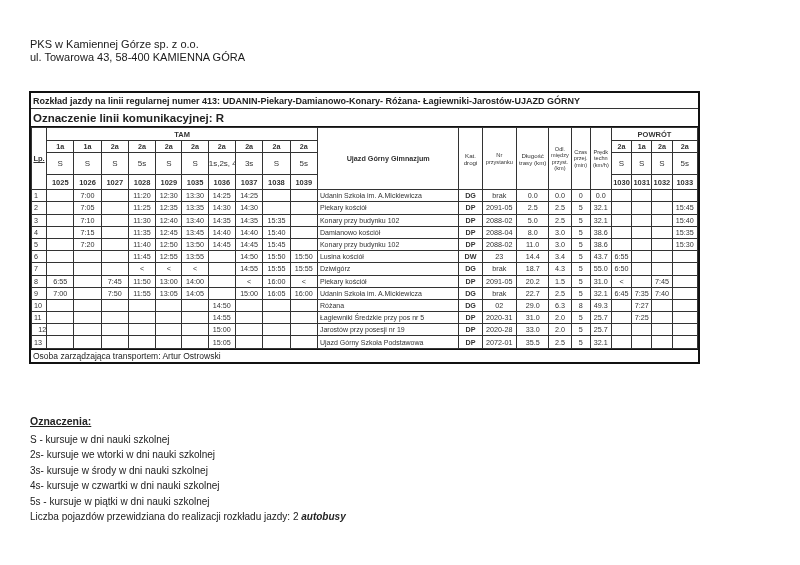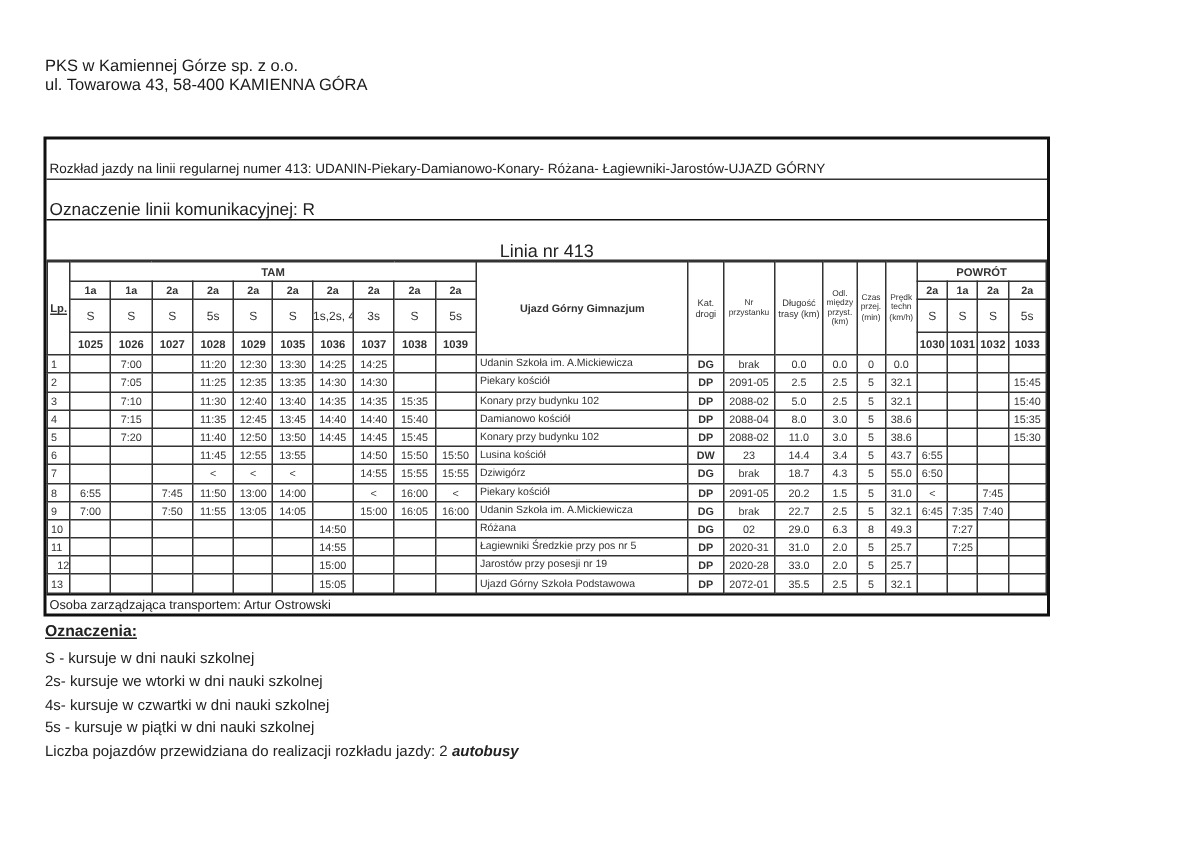--- a/index.html
+++ b/index.html
@@ -1,20 +1,20 @@
 <!DOCTYPE html>
 <html><head>
 <meta charset="utf-8">
 <style>
   * { box-sizing: border-box; margin: 0; padding: 0; }
   html, body { width: 800px; height: 565px; background: #ffffff; overflow: hidden; }
   body { font-family: "Liberation Sans", sans-serif; color: #222; position: relative; }
   .company { position: absolute; left: 30px; top: 38px; font-weight: normal; font-size: 11px; line-height: 13px; color: #1a1a1a; }
   .frame { position: absolute; left: 29px; top: 91px; width: 671px; border: 2px solid #111; }
-  .row-line { border-bottom: 1px solid #333; font-size: 9px; font-weight: normal; padding: 13px 2px; height: 16px; line-height: 12px; white-space: nowrap; overflow: hidden; }
+  .row-line { border-bottom: 1px solid #333; font-size: 9px; font-weight: bold; padding: 2px 2px; height: 16px; line-height: 12px; white-space: nowrap; overflow: hidden; }
   .row-line.desig { font-size: 11.5px; height: 18px; line-height: 14px; border-bottom: 1.5px solid #111; }
   .row-line.linia { font-size: 12px; height: 18px; line-height: 14px; text-align: center; border-bottom: 1px solid #333; }
   table.tt { border-collapse: collapse; width: 100%; table-layout: fixed; font-size: 7.2px; color: #333; }
   table.tt td, table.tt th { border: 1px solid #333; text-align: center; padding: 0; height: 12.2px; line-height: 11px; overflow: hidden; white-space: nowrap; font-weight: normal; }
   table.tt th.b { font-weight: bold; }
   table.tt .grp { font-weight: bold; font-size: 7.5px; height: 13px; }
   table.tt .svc { height: 22px; font-size: 8px; }
   table.tt .kurs { font-weight: bold; height: 15px; font-size: 7.5px; }
   table.tt td.stop { text-align: left; padding-left: 2px; font-size: 7px; }
   table.tt td.kat { font-weight: bold; }
@@ -31,21 +31,20 @@
 <body>
 
 <div class="company">
   <div>PKS w Kamiennej Górze sp. z o.o.</div>
   <div>ul. Towarowa 43, 58-400 KAMIENNA GÓRA</div>
 </div>
 
 <div class="frame">
   <div class="row-line">Rozkład jazdy na linii regularnej numer 413:  UDANIN-Piekary-Damianowo-Konary- Różana- Łagiewniki-Jarostów-UJAZD GÓRNY</div>
   <div class="row-line desig">Oznaczenie linii komunikacyjnej: R</div>
-  <div class="row-line linia">Linia nr 413</div>
 
   <table class="tt">
     <colgroup>
       <col style="width:15px">
       <col style="width:27px">
         <col style="width:27px">
         <col style="width:27px">
         <col style="width:27px">
         <col style="width:26px">
       <col style="width:26px">
@@ -443,16 +442,17 @@
       </tbody>
   </table>
 
   <div class="manager">Osoba zarządzająca transportem:  Artur Ostrowski</div>
 </div>
 
 <div class="legend">
   <div class="lh">Oznaczenia:</div>
   <div>S - kursuje w dni nauki szkolnej</div>
   <div>2s- kursuje we wtorki w dni nauki szkolnej</div>
+  <div>3s- kursuje w środy w dni nauki szkolnej</div>
   <div>4s- kursuje w czwartki w dni nauki szkolnej</div>
   <div>5s - kursuje w piątki w dni nauki szkolnej</div>
   <div><span>Liczba pojazdów przewidziana do realizacji rozkładu jazdy: 2</span> <b>autobusy</b></div>
 </div>
 
 </body></html>

